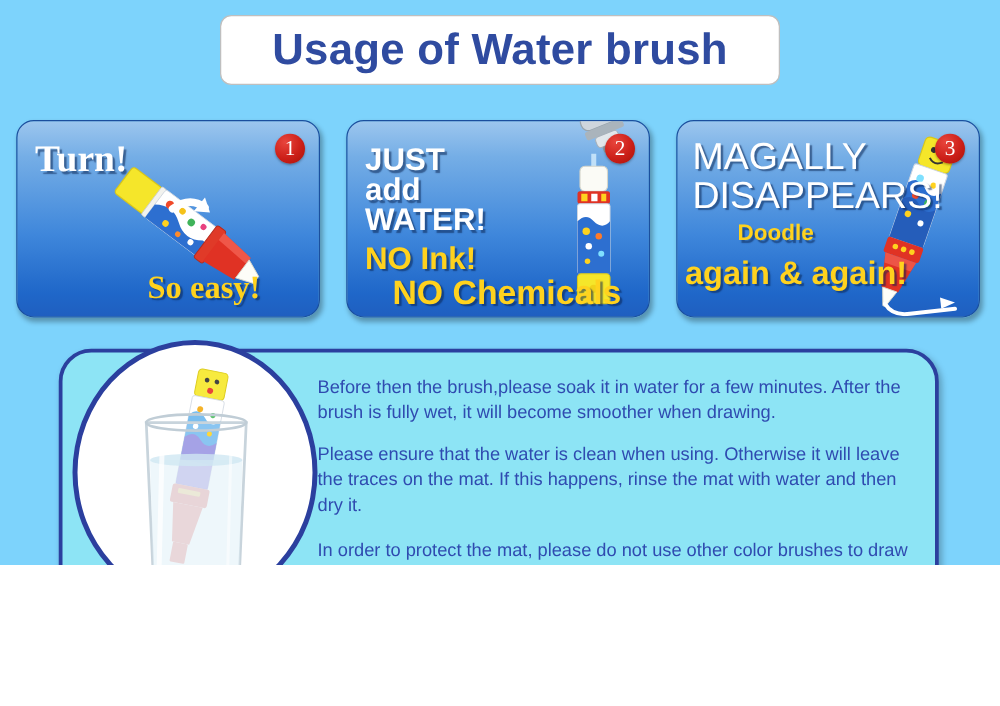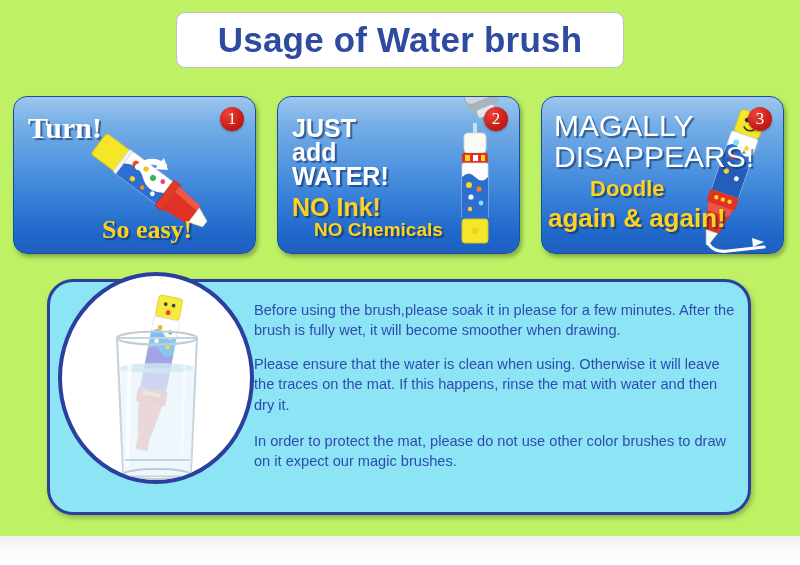--- a/index.html
+++ b/index.html
@@ -7,22 +7,22 @@
     margin: 0;
     padding: 0;
     background: #ffffff;
   }
   body {
     font-family: "Liberation Sans", sans-serif;
   }
   #page {
     position: relative;
     width: 800px;
-    height: 565px;
-    background: #bef264;
+    height: 452px;
+    background: #7dd3fc;
     overflow: hidden;
   }
 
   
   #title-box {
     position: absolute;
     left: 176px;
     top: 12px;
     width: 448px;
     height: 56px;
@@ -95,21 +95,21 @@
 
   
   #p1-turn {
     left: 14px; top: 14px;
     font-family: "Liberation Serif", serif;
     font-weight: bold;
     font-size: 30px;
     text-align: center;
   }
   #p1-easy {
-    left: 88px; top: 118px;
+    left: 104px; top: 118px;
     font-family: "Liberation Serif", serif;
     font-weight: bold;
     font-size: 26px;
   }
 
   
   #p2-main {
     left: 14px; top: 20px;
     font-family: "Liberation Sans", sans-serif;
     font-weight: bold;
@@ -119,36 +119,36 @@
   #p2-noink {
     left: 14px; top: 96px;
     font-family: "Liberation Sans", sans-serif;
     font-weight: bold;
     font-size: 25px;
   }
   #p2-nochem {
     left: 36px; top: 122px;
     font-family: "Liberation Sans", sans-serif;
     font-weight: bold;
-    font-size: 19px;
+    font-size: 27px;
   }
 
   
   #p3-main {
     left: 12px; top: 14px;
     font-family: "Liberation Sans", sans-serif;
     font-weight: normal;
     font-size: 30px;
     line-height: 1.02em;
   }
   #p3-doodle {
     left: 48px; top: 79px;
     font-family: "Liberation Sans", sans-serif;
     font-weight: bold;
-    font-size: 22px;
+    font-size: 18px;
   }
   #p3-again {
     left: 6px; top: 106px;
     font-family: "Liberation Sans", sans-serif;
     font-weight: bold;
     font-size: 26px;
   }
 
   
   .pen-art { position: absolute; z-index: 3; }
@@ -389,19 +389,19 @@
 
       <path d="M49 56 L46 176" stroke="#ffffff" stroke-width="4" opacity="0.75"></path>
       <path d="M104 58 L101 172" stroke="#ffffff" stroke-width="2.5" opacity="0.5"></path>
 
       <path d="M44 170 L109 170" stroke="#c8d4dc" stroke-width="2"></path>
       <ellipse cx="76" cy="184" rx="33" ry="5" fill="none" stroke="#bcc9d2" stroke-width="2"></ellipse>
     </svg>
   </div>
 
   <div id="tips-content">
-    <p class="tips-para" id="tips-p1"> Before using the brush,please soak it in please for a few minutes. After the brush is fully wet, it will become smoother when drawing.</p>
+    <p class="tips-para" id="tips-p1"> Before then the brush,please soak it in water for a few minutes. After the brush is fully wet, it will become smoother when drawing.</p>
     <p class="tips-para" id="tips-p2">Please ensure that the water is clean when using. Otherwise it will leave the traces on the mat. If this happens, rinse the mat with water and then dry it.</p>
     <p class="tips-para" id="tips-p3">In order to protect the mat, please do not use other color brushes to draw on it expect our magic brushes.</p>
   </div>
 
   <div id="shelf"></div>
 </div>
 
 </body></html>

